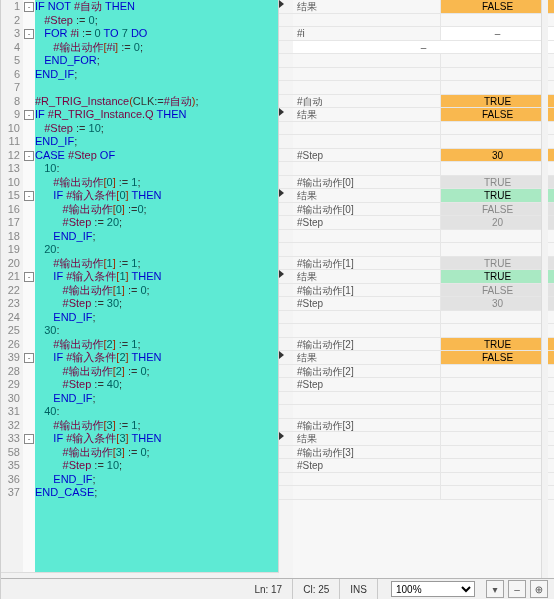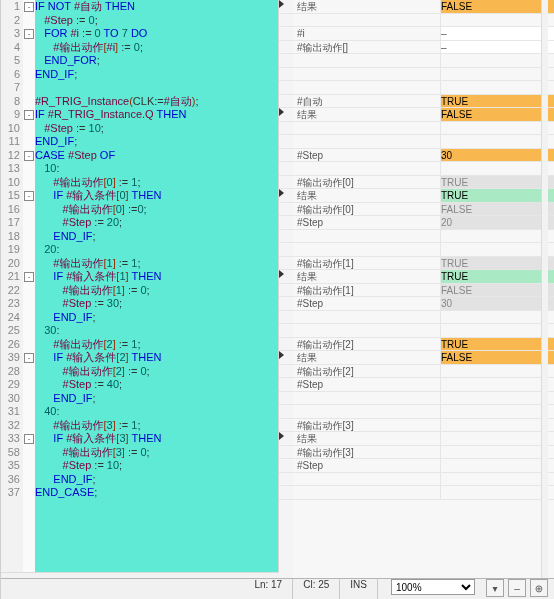--- a/index.html
+++ b/index.html
@@ -113,21 +113,21 @@
     padding-left: 4px;
     color: #555;
     font-size: 10px;
     white-space: nowrap;
     overflow: hidden;
     border-right: 1px solid #e6e6e6;
     box-sizing: border-box;
   }
   .mval {
     flex: 1 1 auto;
-    text-align: left;
+    text-align: center;
     font-size: 10px;
     white-space: nowrap;
     overflow: hidden;
     box-sizing: border-box;
   }
   .v-false  { background: #f9b84f; color: #000; }
   .v-true   { background: #f9b84f; color: #000; }
   .v-truegn { background: #a9e9c3; color: #000; }
   .v-num    { background: #f9b84f; color: #000; }
   .v-dash   { background: #fff;    color: #555; }
@@ -161,20 +161,21 @@
     display: flex;
     align-items: center;
     font-size: 10px;
     color: #333;
   }
   .statusbar .cell {
     padding: 0 10px;
     border-right: 1px solid #c9c9c9;
     height: 100%;
     display: flex;
+    align-items: center;
   }
   .statusbar .spacer { flex: 1 1 auto; }
   .zoom-select {
     height: 16px;
     font-size: 10px;
     border: 1px solid #999;
     background: #fff;
     width: 84px;
     margin: 0 9px;
   }
@@ -343,21 +344,20 @@
           </div>
           <div class="mrow">
             <div class="mname"></div>
             <div class="mval "></div>
           </div>
           <div class="mrow">
             <div class="mname">#i</div>
             <div class="mval v-dash">–</div>
           </div>
           <div class="mrow">
-            <div class="mname">#输出动作[]</div>
             <div class="mval v-dash">–</div>
           </div>
           <div class="mrow">
             <div class="mname"></div>
             <div class="mval "></div>
           </div>
           <div class="mrow">
             <div class="mname"></div>
             <div class="mval "></div>
           </div>

